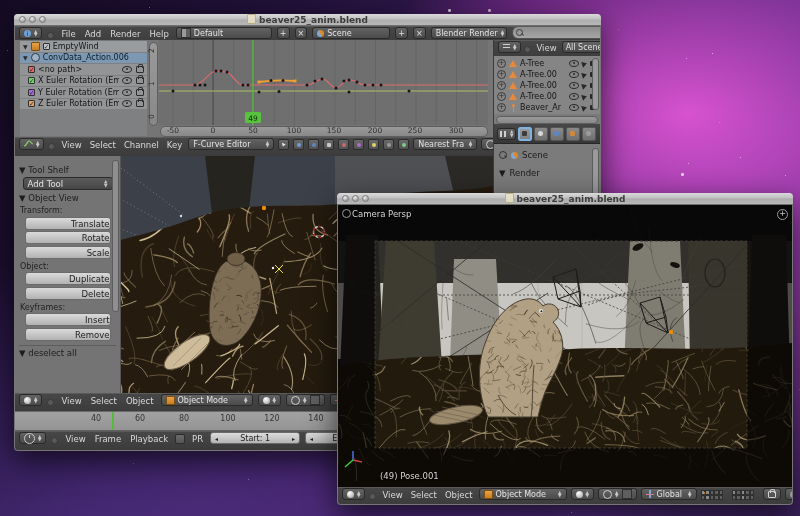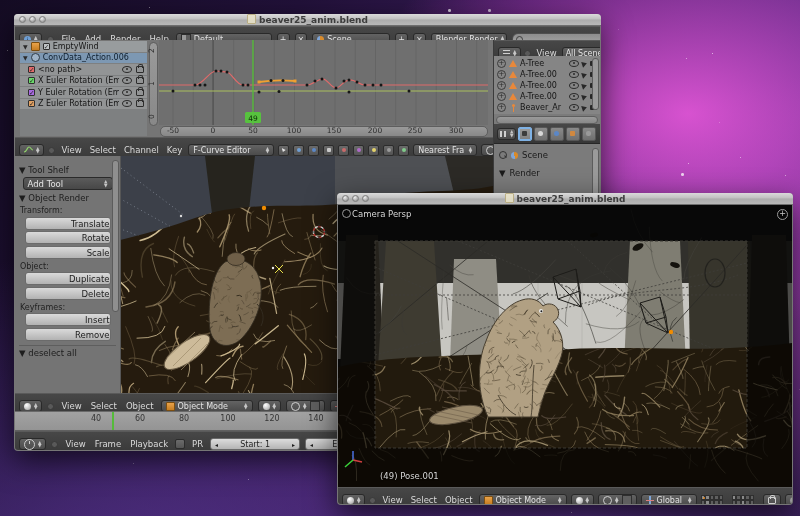--- a/index.html
+++ b/index.html
@@ -14,21 +14,21 @@
   .win{position:absolute;border-radius:4px;box-shadow:0 10px 30px rgba(0,0,0,.65);background:#767676}
   .tbar{position:absolute;left:0;top:0;right:0;height:12px;border-radius:4px 4px 0 0;
     background:linear-gradient(#dadada,#bfbfbf 48%,#acacac 52%,#b8b8b8);
     border-bottom:1px solid #6e6e6e;box-sizing:border-box}
   .lights{position:absolute;left:5px;top:2px;display:flex;gap:3px}
   .lt-dot{width:7px;height:7px;border-radius:50%;background:radial-gradient(circle at 35% 28%,#efefef,#9c9c9c 75%);border:1px solid #7d7d7d;box-sizing:border-box}
   .wtitle{position:absolute;left:0;right:0;top:0;text-align:center;font-size:9px;font-weight:bold;color:#3d3d3d;line-height:12px}
   .blfile{display:inline-block;width:7px;height:8px;background:#e9e3c8;border:1px solid #b9ab7a;border-radius:1px;vertical-align:-1px;margin-right:3px;opacity:.85}
   .cont{position:absolute;left:1px;right:1px;top:12px;bottom:1px;background:#767676;overflow:hidden;border-radius:0 0 3px 3px}
   .hdr{position:absolute;background:linear-gradient(#474747,#373737);border-top:1px solid #5a5a5a;border-bottom:1px solid #242424;
-    display:flex;align-items:center;gap:5px;font-size:8.5px;color:#d6d6d6;padding:12px 4px;box-sizing:border-box;white-space:nowrap;overflow:hidden}
+    display:flex;align-items:flex-end;gap:5px;font-size:8.5px;color:#d6d6d6;padding:12px 4px;box-sizing:border-box;white-space:nowrap;overflow:hidden}
   .mn{padding:0 2px;color:#dadada}
   .pill{display:inline-flex;align-items:center;gap:3px;height:12px;padding:0 4px;
     background:linear-gradient(#636363,#4b4b4b);border:1px solid #292929;border-radius:3px;color:#e3e3e3;font-size:8px;flex:0 0 auto;box-sizing:border-box}
   .pill.lt{background:linear-gradient(#dcdcdc,#b4b4b4);color:#1f1f1f;border-color:#6a6a6a}
   .ud{display:inline-flex;flex-direction:column;font-size:4.5px;line-height:3.4px;color:#c6c6c6}
   .osep{width:5px;height:5px;border-radius:50%;background:#595959;border:1px solid #393939;flex:0 0 auto}
   .ico{display:inline-block;flex:0 0 auto}
   .cubei{width:7px;height:7px;background:linear-gradient(#e9a34a,#c67d22);border:1px solid #7c4e10;border-radius:1px}
   .sphi{width:7px;height:7px;border-radius:50%;background:radial-gradient(circle at 35% 30%,#fff,#b9b9b9 70%)}
   .axsi{width:8px;height:8px;position:relative}
@@ -764,21 +764,21 @@
       
       <div class="tsh" style="left:0;top:0;width:106px;height:237px;">
         <div class="phead">▼ <span>Tool Shelf</span></div>
         <div class="ddark">
             <span>Add Tool</span>
             <span class="ud">
               <span>▲</span>
               <span>▼</span>
             </span>
           </div>
-        <div class="phead">▼ <span>Object Render</span></div>
+        <div class="phead">▼ <span>Object View</span></div>
         <div class="grplbl">Transform:</div>
         <a class="tbtn">Translate</a>
         <a class="tbtn">Rotate</a>
         <a class="tbtn">Scale</a>
         <div class="grplbl">Object:</div>
         <a class="tbtn">Duplicate</a>
         <a class="tbtn">Delete</a>
         <div class="grplbl">Keyframes:</div>
         <a class="tbtn">Insert</a>
         <a class="tbtn">Remove</a>

